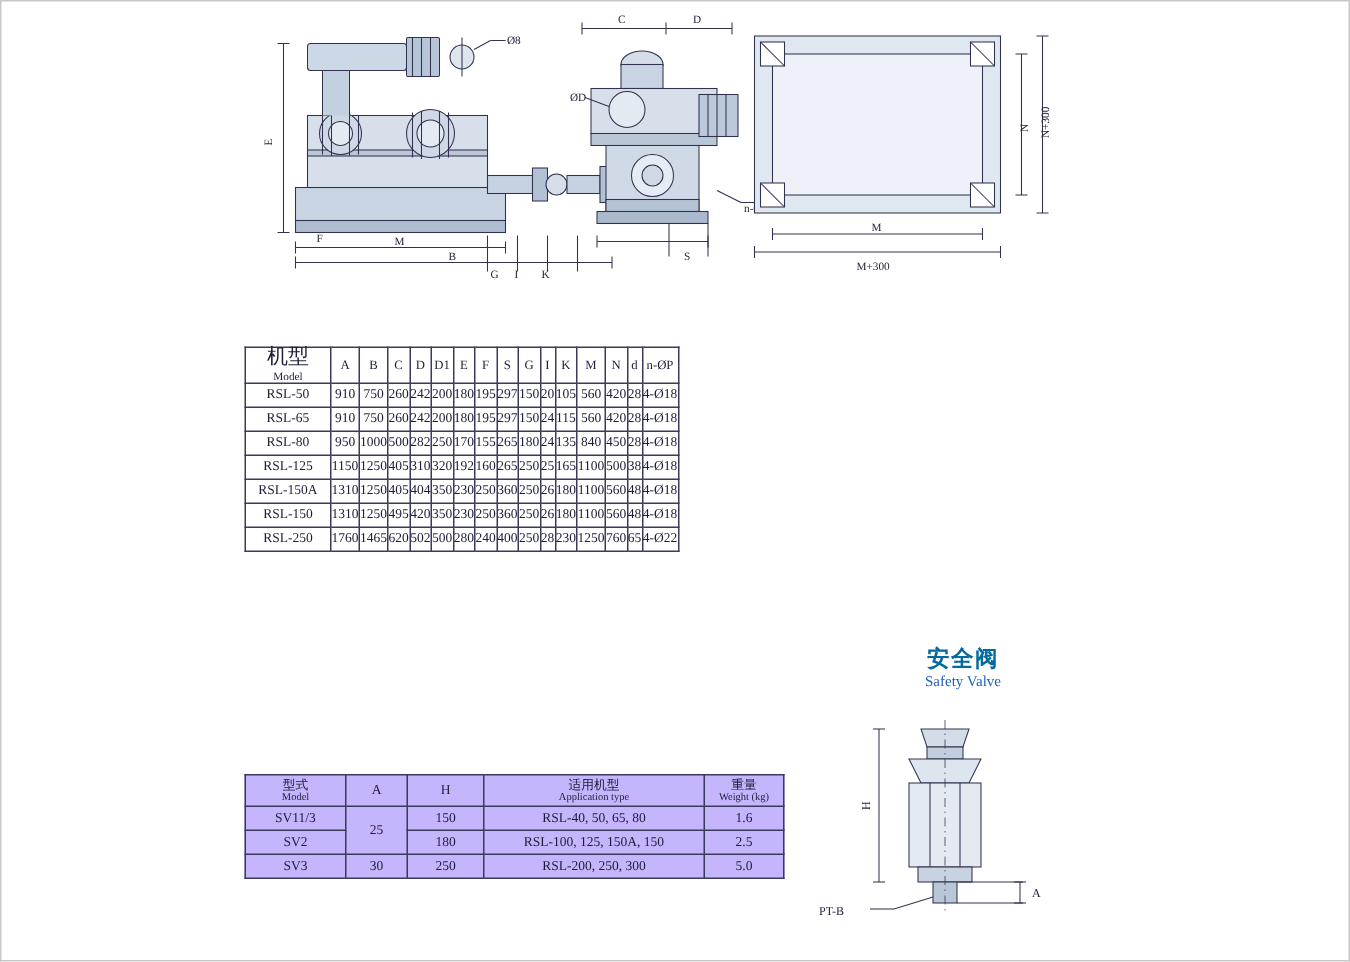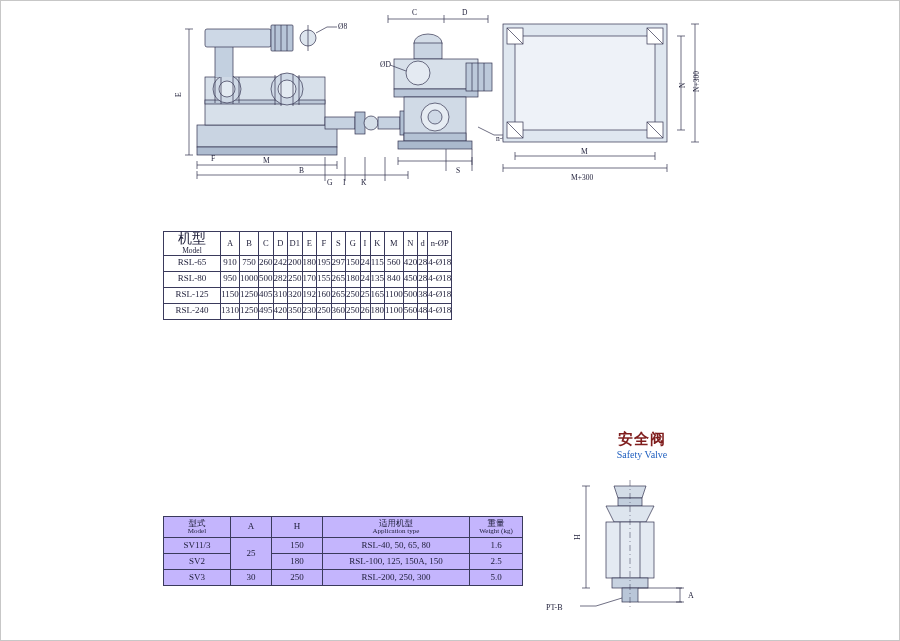--- a/index.html
+++ b/index.html
@@ -54,21 +54,21 @@
     font-weight:normal;
     color:#1d1d38;
     line-height:1.05;
   }
   #valvetable thead th{height:20px;}
   #valvetable thead th .cn{display:block;font-size:8.5px;}
   #valvetable thead th .en{display:block;font-size:7px;}
 
   
   #svtitle{position:absolute;left:552px;top:430px;width:180px;text-align:center;}
-  #svtitle .cn{display:block;color:#7f1d1d;font-size:15px;font-weight:bold;letter-spacing:1px;}
+  #svtitle .cn{display:block;color:#0369a1;font-size:15px;font-weight:bold;letter-spacing:1px;}
   #svtitle .en{display:block;color:#1f5fbf;font-size:10px;}
 
   
   .edge{position:absolute;background:#c7c7c7;}
 </style>
 </head>
 <body>
 
 <div class="page">
 
@@ -249,20 +249,38 @@
         <th>I</th>
         <th>K</th>
         <th>M</th>
         <th>N</th>
         <th>d</th>
         <th>n-ØP</th>
       </tr>
     </thead>
     <tbody id="maintable-body">
         <tr>
+          <td class="model-col">RSL-50</td>
+          <td>910</td>
+          <td>750</td>
+          <td>260</td>
+          <td>242</td>
+          <td>200</td>
+          <td>180</td>
+          <td>195</td>
+          <td>297</td>
+          <td>150</td>
+          <td>20</td>
+          <td>105</td>
+          <td>560</td>
+          <td>420</td>
+          <td>28</td>
+          <td>4-Ø18</td>
+        </tr>
+        <tr>
           <td class="model-col">RSL-65</td>
           <td>910</td>
           <td>750</td>
           <td>260</td>
           <td>242</td>
           <td>200</td>
           <td>180</td>
           <td>195</td>
           <td>297</td>
           <td>150</td>
@@ -303,36 +321,72 @@
           <td>265</td>
           <td>250</td>
           <td>25</td>
           <td>165</td>
           <td>1100</td>
           <td>500</td>
           <td>38</td>
           <td>4-Ø18</td>
         </tr>
         <tr>
-          <td class="model-col">RSL-240</td>
+          <td class="model-col">RSL-150A</td>
+          <td>1310</td>
+          <td>1250</td>
+          <td>405</td>
+          <td>404</td>
+          <td>350</td>
+          <td>230</td>
+          <td>250</td>
+          <td>360</td>
+          <td>250</td>
+          <td>26</td>
+          <td>180</td>
+          <td>1100</td>
+          <td>560</td>
+          <td>48</td>
+          <td>4-Ø18</td>
+        </tr>
+        <tr>
+          <td class="model-col">RSL-150</td>
           <td>1310</td>
           <td>1250</td>
           <td>495</td>
           <td>420</td>
           <td>350</td>
           <td>230</td>
           <td>250</td>
           <td>360</td>
           <td>250</td>
           <td>26</td>
           <td>180</td>
           <td>1100</td>
           <td>560</td>
           <td>48</td>
           <td>4-Ø18</td>
+        </tr>
+        <tr>
+          <td class="model-col">RSL-250</td>
+          <td>1760</td>
+          <td>1465</td>
+          <td>620</td>
+          <td>502</td>
+          <td>500</td>
+          <td>280</td>
+          <td>240</td>
+          <td>400</td>
+          <td>250</td>
+          <td>28</td>
+          <td>230</td>
+          <td>1250</td>
+          <td>760</td>
+          <td>65</td>
+          <td>4-Ø22</td>
         </tr>
       </tbody>
   </table>
 
   <div id="svtitle">
     <span class="cn">安全阀</span>
     <span class="en">Safety Valve</span>
   </div>
 
   <svg width="190" height="160" style="position:absolute;left:540px;top:470px;">

